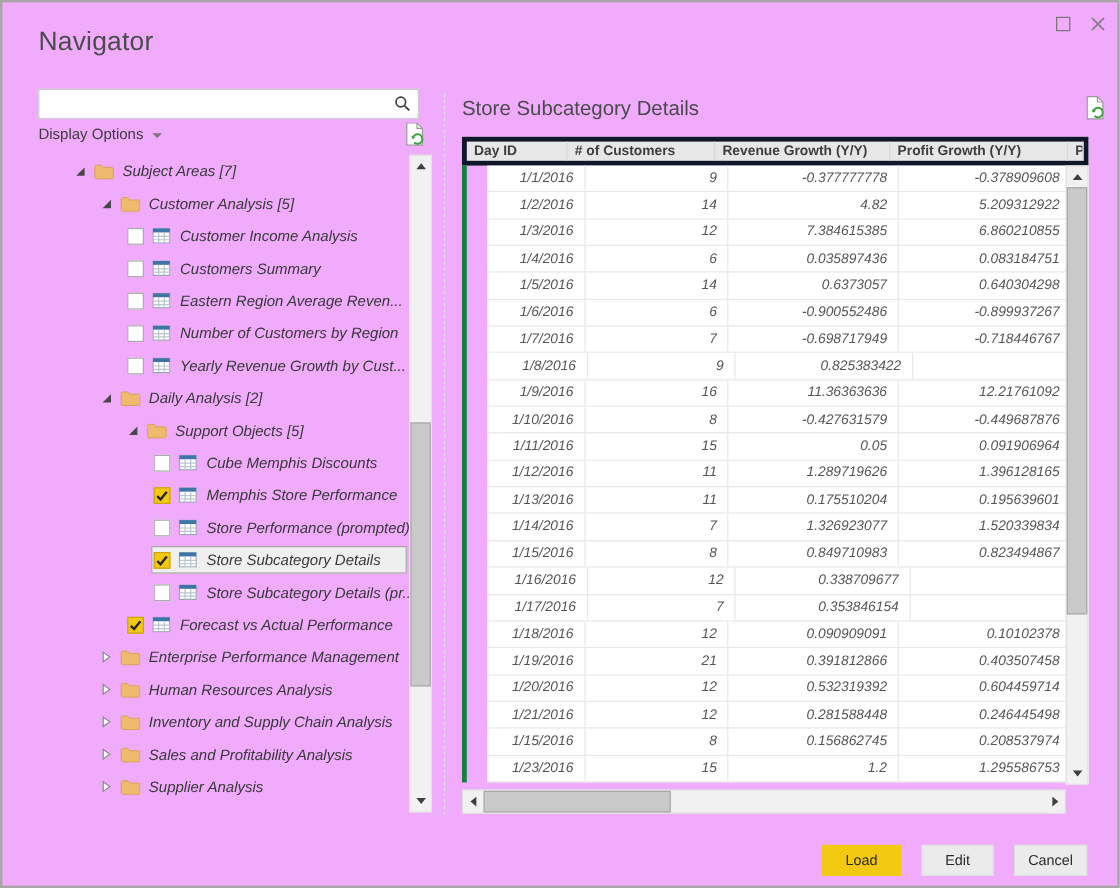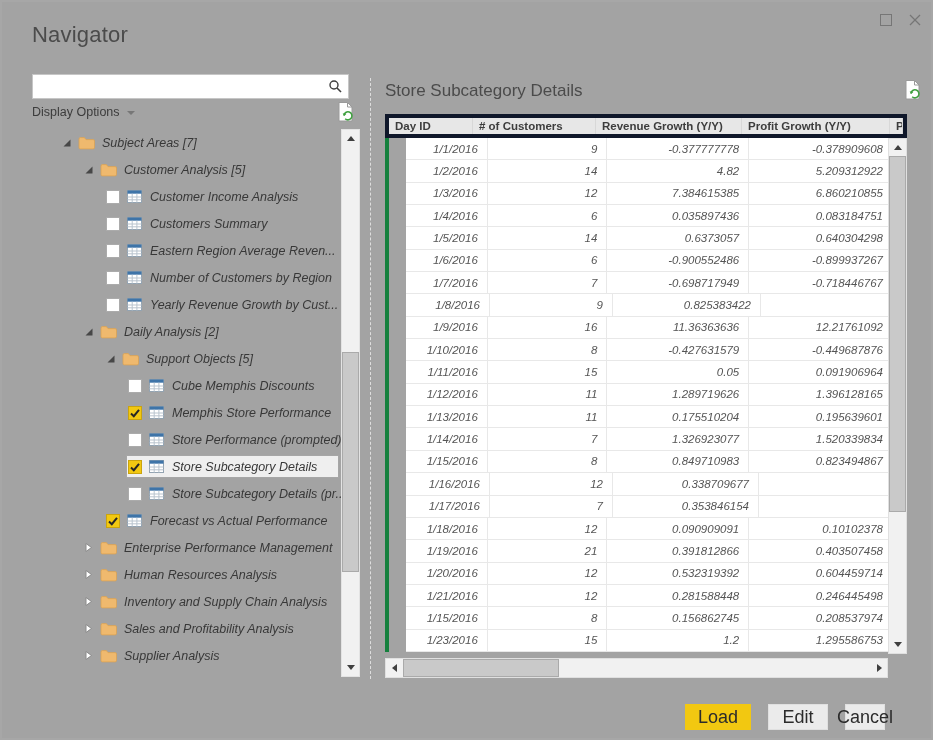--- a/index.html
+++ b/index.html
@@ -6,21 +6,21 @@
   html,body { width: 933px; height: 740px; }
   body {
     font-family: "Liberation Sans", sans-serif;
     background: #fff;
     position: relative;
     overflow: hidden;
   }
   .dialog {
     position: absolute; inset: 0;
     border: 2px solid #a7a7a7;
-    background: #a3a3a3;
+    background: #f0abfc;
   }
   
   .app-title {
     position: absolute; left: 30px; top: 20px;
     font-size: 22px; color: #4b4b4b; letter-spacing: .2px;
   }
   .win-btn { position: absolute; top: 8px; width: 20px; height: 20px; display:flex; align-items:center; justify-content:center; cursor: default; }
   .btn-max { left: 874px; }
   .btn-close { left: 903px; }
   .btn-max .box { width: 12px; height: 12px; border: 1px solid #767676; }
@@ -104,25 +104,25 @@
   
   .tbl-hsb { position: absolute; left: 0; bottom: 2px; width: 503px; height: 20px; background: #f1f1f1; border: 1px solid #e0e0e0; }
   .tbl-hsb .sb-btn { top: 0; bottom: 0; width: 16px; }
   .tbl-hsb .b-lf { left: 0; }
   .tbl-hsb .b-rt { right: 0; }
   .tbl-hsb .sb-thumb { top: 0; bottom: 0; left: 17px; width: 156px; }
   
   .footer-btn {
     position: absolute; top: 702px; height: 26px;
     display: flex; align-items: center; justify-content: center;
-    font-size: 18px; color: #2b2b2b; cursor: default;
+    font-size: 12px; color: #2b2b2b; cursor: default;
   }
   .btn-load { left: 683px; width: 66px; background: var(--accent, #F2C811); }
   .btn-edit { left: 766px; width: 60px; background: #ebebeb; border: 1px solid #e0e0e0; }
-  .btn-cancel { left: 843px; width: 40px; background: #ebebeb; border: 1px solid #e0e0e0; }
+  .btn-cancel { left: 843px; width: 61px; background: #ebebeb; border: 1px solid #e0e0e0; }
 </style>
 </head>
 <body>
 
 <div class="dialog">
 
   <div class="app-title">Navigator</div>
 
   <div class="win-btn btn-max">
       <span class="box"></span>

